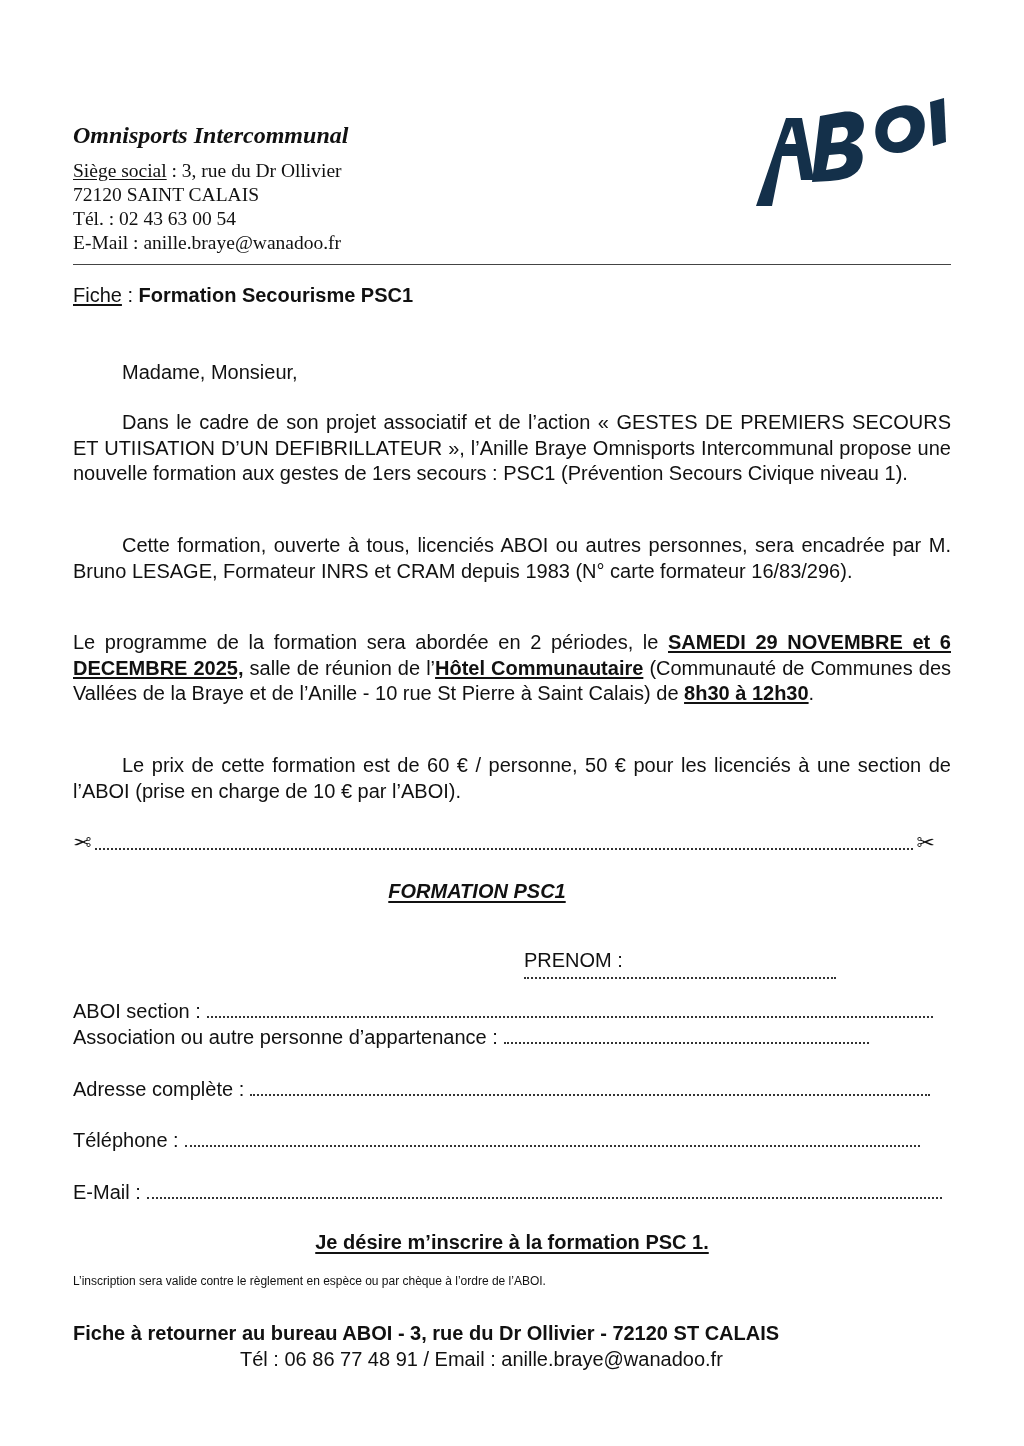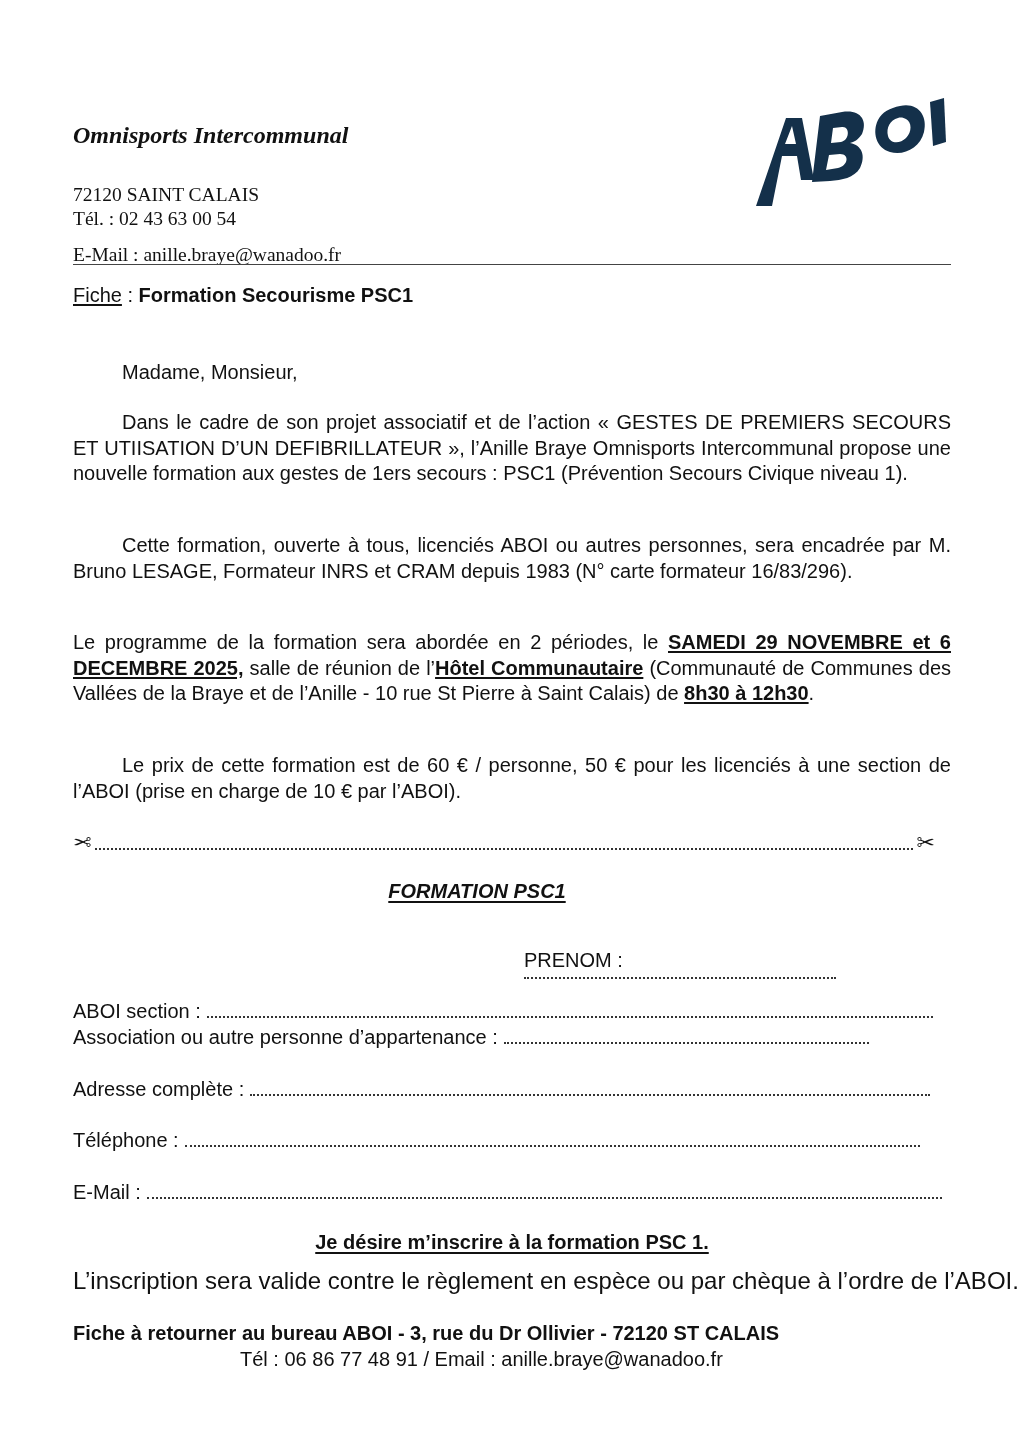--- a/index.html
+++ b/index.html
@@ -27,33 +27,34 @@
     .dots { flex: 1; margin: 0 4px; border-bottom: 2px dotted #333; height: 12px; }
 
     .form-title { position: absolute; left: 0; width: 954px; top: 880px; text-align: center; font-family: "Liberation Sans", sans-serif; font-size: 20px; font-weight: bold; font-style: italic; }
     .form-title span { text-decoration: underline; text-decoration-thickness: 2px; text-underline-offset: 3px; }
 
     .field { position: absolute; font-family: "Liberation Sans", sans-serif; font-size: 20px; line-height: 25px; white-space: nowrap; display: flex; align-items: baseline; }
     .field .fill { display: inline-block; border-bottom: 2px dotted #333; height: 4px; margin-left: 6px; }
 
     .decl { position: absolute; left: 0; width: 1024px; top: 1231px; text-align: center; font-family: "Liberation Sans", sans-serif; font-size: 20px; font-weight: bold; }
     .decl span { text-decoration: underline; text-decoration-thickness: 2px; text-underline-offset: 3px; }
-    .valid { position: absolute; left: 73px; top: 1268px; font-family: "Liberation Sans", sans-serif; font-size: 24px; line-height: 26px; white-space: nowrap; text-align: right; }
+    .valid { position: absolute; left: 73px; top: 1268px; font-family: "Liberation Sans", sans-serif; font-size: 12px; line-height: 26px; white-space: nowrap; text-align: right; }
     .retour { position: absolute; left: 73px; top: 1320px; font-family: "Liberation Sans", sans-serif; font-size: 20px; font-weight: bold; line-height: 26px; white-space: nowrap; }
     .contact { position: absolute; left: 240px; top: 1346px; font-family: "Liberation Sans", sans-serif; font-size: 20px; line-height: 26px; white-space: nowrap; }
   </style>
 </head>
 <body>
 
 <div class="page">
 
   <div class="hdr-sub">Omnisports Intercommunal</div>
+  <div class="hdr-line" style="top:159px;"><span class="u">Siège social</span><span> : 3, rue du Dr Ollivier</span></div>
   <div class="hdr-line" style="top:183px;">72120 SAINT CALAIS</div>
   <div class="hdr-line" style="top:207px;">Tél. : 02 43 63 00 54</div>
-  <div class="hdr-line" style="top:231px;margin-top:12px;">E-Mail : anille.braye@wanadoo.fr</div>
+  <div class="hdr-line" style="top:231px;">E-Mail : anille.braye@wanadoo.fr</div>
 
   <svg class="logo" viewBox="0 0 200 125">
     <g fill="#14304a">
 
       <path d="M4 118 L34 30 L50 30 L62 92 L49 92 L45 68 L30 68 L20 118 Z M33 56 L44 56 L40 38 Z"></path>
 
       <path d="M58 92 L66 26 L88 22 C106 19 114 30 108 44 C104 50 100 52 96 53 C108 55 112 66 106 78 C100 88 88 90 76 91 Z M72 80 L84 78 C94 76 96 64 86 64 L75 65 Z M77 53 L87 52 C96 50 96 36 88 37 L79 38 Z" transform="translate(2,2)"></path>
 
       <path d="M148 18 C166 14 176 28 172 44 C168 60 152 68 138 64 C124 60 120 44 126 32 C130 24 138 20 148 18 Z M146 30 C138 32 134 40 136 48 C138 56 148 56 154 50 C160 44 160 34 154 31 C152 30 149 29 146 30 Z"></path>
 

